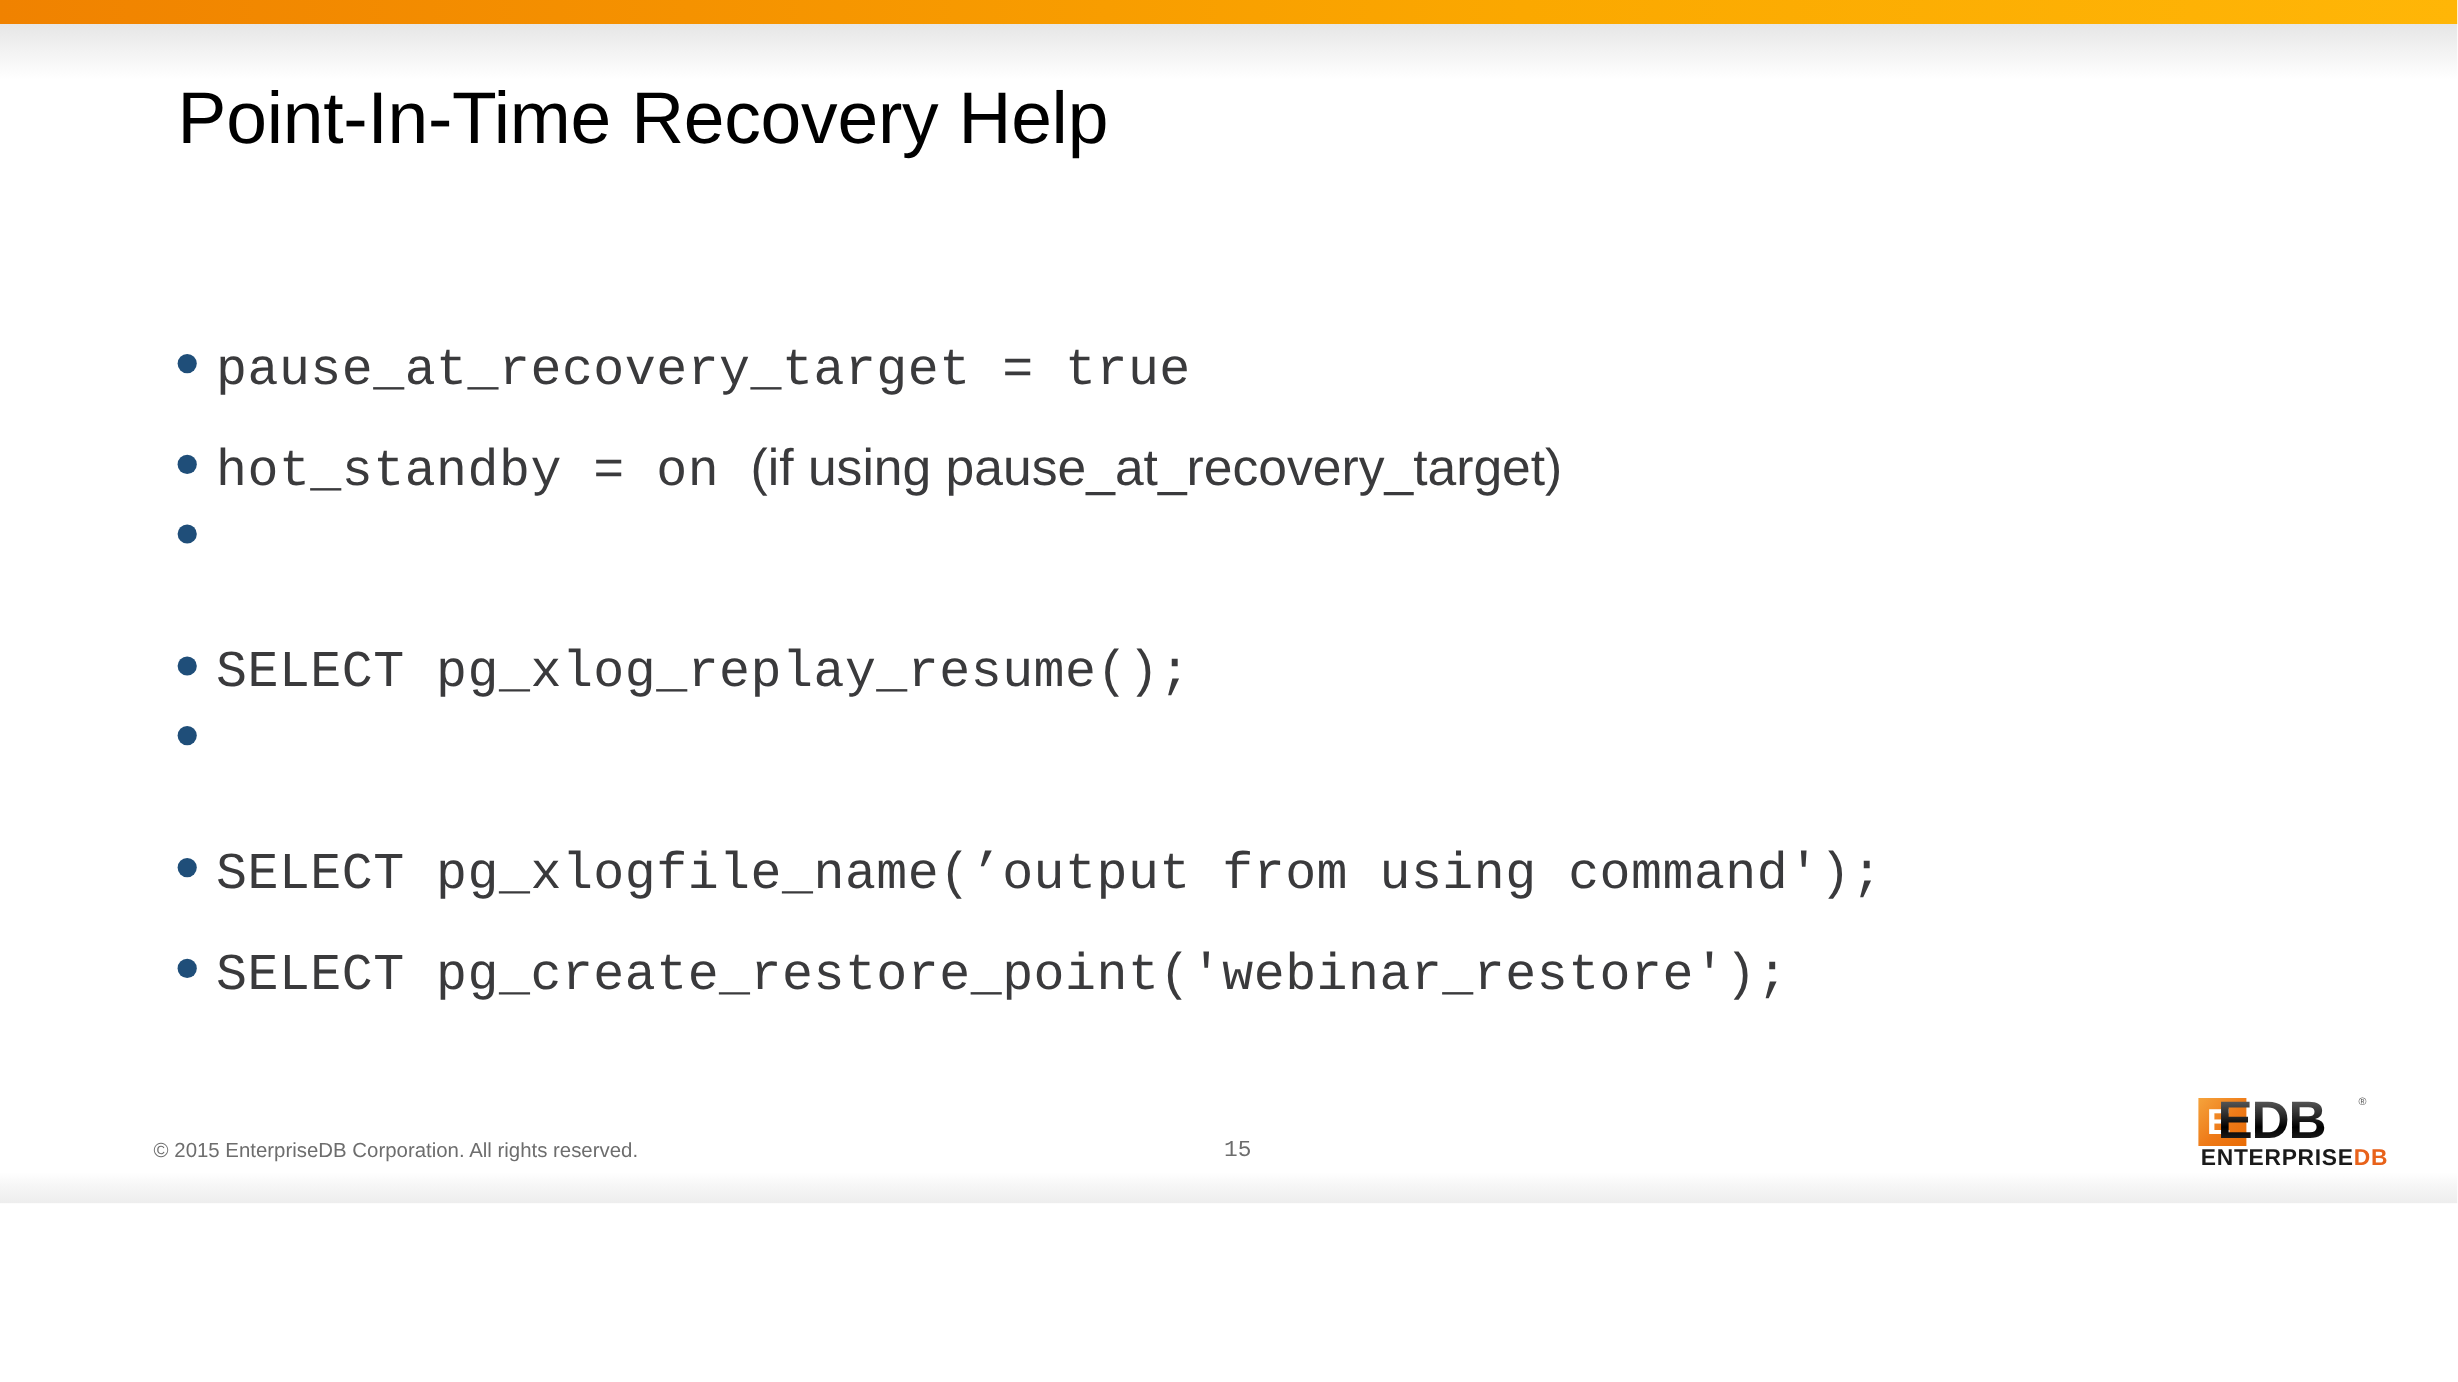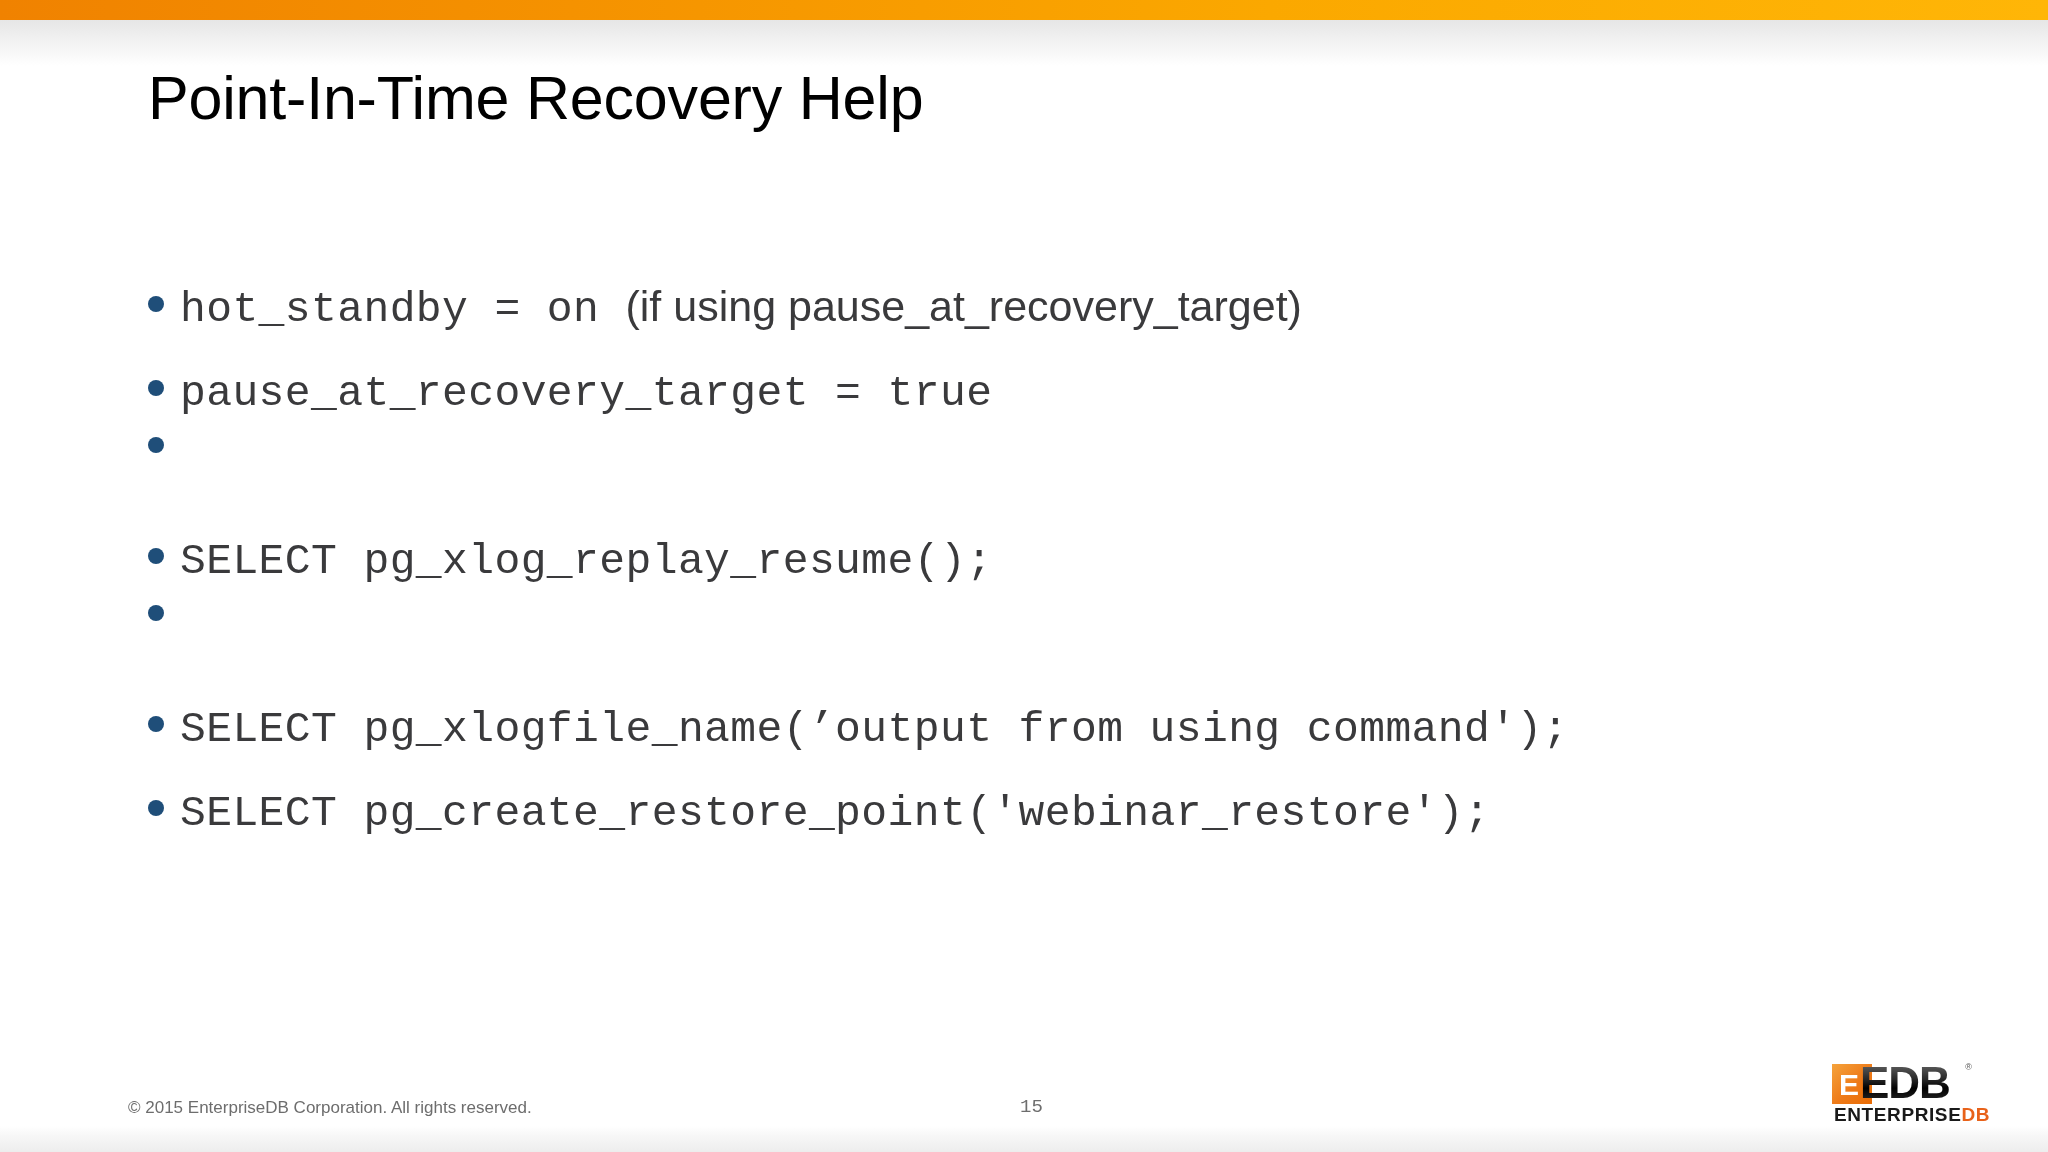--- a/index.html
+++ b/index.html
@@ -4,21 +4,21 @@
 <title>Point-In-Time Recovery Help</title>
 <style>
   html, body {
     margin: 0;
     padding: 0;
     background: #ffffff;
   }
   .slide {
     position: relative;
     width: 2048px;
-    height: 1152px;
+    height: 1003px;
     background: #ffffff;
     overflow: hidden;
     font-family: "Liberation Sans", sans-serif;
   }
 
   
   .top-bar {
     position: absolute;
     top: 0; left: 0;
     width: 2048px;
@@ -147,21 +147,20 @@
     left: 16px; top: -1px;
     font-family: "Liberation Sans", sans-serif;
     font-weight: bold;
     font-size: 44px;
     line-height: 44px;
     letter-spacing: -1px;
     background: linear-gradient(to bottom, #6b6b6b 0%, #262626 42%, #000000 62%, #303030 100%);
     -webkit-background-clip: text;
     background-clip: text;
     color: transparent;
-    margin-left: 12px;
   }
   .logo-reg {
     position: absolute;
     right: -2px; top: 0px;
     font-size: 9px;
     color: #555;
     font-family: "Liberation Sans", sans-serif;
   }
   .logo-sub {
     position: absolute;
@@ -193,26 +192,26 @@
 
   <div class="top-bar"></div>
   <div class="top-shadow"></div>
 
   <div class="title">Point-In-Time Recovery Help</div>
 
   <div class="body">
 
     <div class="bullet-row">
       <span class="bullet-dot"></span>
+      <span class="bullet-text"><span class="mono">pause_at_recovery_target = true</span><span class="sans"></span></span>
+    </div>
+
+    <div class="bullet-row">
+      <span class="bullet-dot"></span>
       <span class="bullet-text"><span class="mono">hot_standby = on </span><span class="sans">(if using pause_at_recovery_target)</span></span>
-    </div>
-
-    <div class="bullet-row">
-      <span class="bullet-dot"></span>
-      <span class="bullet-text"><span class="mono">pause_at_recovery_target = true</span><span class="sans"></span></span>
     </div>
 
     <div class="bullet-row">
       <span class="bullet-dot"></span>
     </div>
 
     <div class="bullet-row">
       <span class="bullet-dot"></span>
       <span class="bullet-text"><span class="mono">SELECT pg_xlog_replay_resume();</span><span class="sans"></span></span>
     </div>

